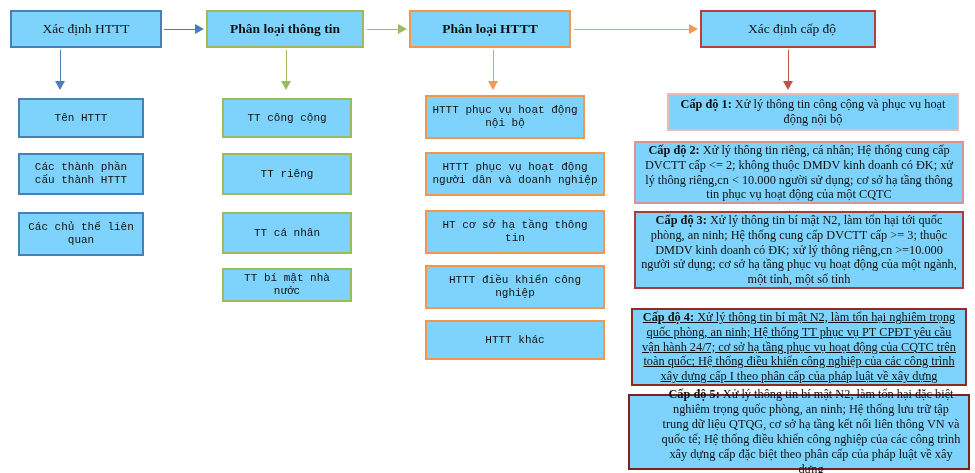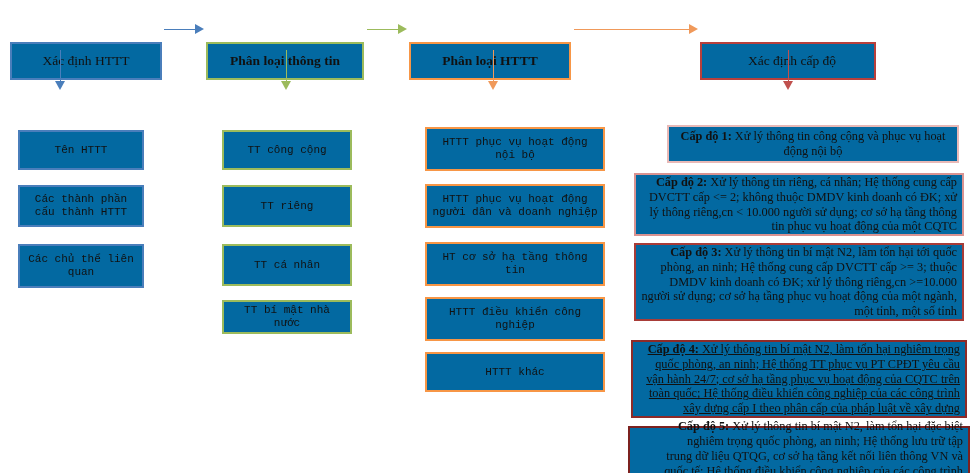--- a/index.html
+++ b/index.html
@@ -6,48 +6,47 @@
   body{
     width:975px;height:473px;position:relative;overflow:hidden;
     font-family:"Liberation Serif","DejaVu Serif",serif;
     color:#111111;
   }
   .stage{position:absolute;left:0;top:0;width:975px;height:473px;}
 
   .box{
     position:absolute;
     box-sizing:border-box;
-    background:#0369a1;
+    background:#7dd3fc;
     display:flex;
     align-items:center;
     justify-content:center;
     text-align:center;
     line-height:1.18;
-    margin-top:32px;
   }
   .box .txt{display:block;padding:0 4px;}
 
   
   .hdr{font-size:13.5px;border-width:2.5px;border-style:solid;}
   .hdr.blue{border-color:#4A7EBB;}
   .hdr.green{border-color:#9CBB5C;font-weight:bold;}
   .hdr.orange{border-color:#F79646;font-weight:bold;}
   .hdr.red{border-color:#B8403C;padding-left:8px;}
 
   
   .item{font-size:11px;border-width:2.2px;border-style:solid;font-family:Liberation Mono, monospace;}
   .item.blue{border-color:#4A7EBB;}
   .item.green{border-color:#9CBB5C;}
   .item.orange{border-color:#F79646;}
 
   
   .lvl{
     font-size:12.3px;
     border-style:solid;
-    text-align:right;
+    text-align:center;
     justify-content:flex-start;
     line-height:1.21;
   }
   .lvl .txt{padding:0 5px;width:100%;}
   .lvl b{font-weight:bold;}
   .lvl.l1{border-width:2px;border-color:#E8B9B7;text-align:center;justify-content:center;}
   .lvl.l1 .txt{text-align:center;}
   .lvl.l2{border-width:2px;border-color:#D99391;}
   .lvl.l3{border-width:2.2px;border-color:#A83C38;}
   .lvl.l4{border-width:2.4px;border-color:#8E2B28;text-decoration:underline;}
@@ -153,21 +152,21 @@
   <div class="box item green" style="left:222px;top:153px;width:130px;height:42px;">
     <span class="txt">TT riêng</span>
   </div>
   <div class="box item green" style="left:222px;top:212px;width:130px;height:42px;">
     <span class="txt">TT cá nhân</span>
   </div>
   <div class="box item green" style="left:222px;top:268px;width:130px;height:34px;">
     <span class="txt">TT bí mật nhà nước</span>
   </div>
 
-  <div class="box item orange" style="left:425px;top:95px;width:180px;height:44px;">
+  <div class="box item orange" style="left:425px;top:95px;width:160px;height:44px;">
     <span class="txt">HTTT phục vụ hoạt động nội bộ</span>
   </div>
   <div class="box item orange" style="left:425px;top:152px;width:180px;height:44px;">
     <span class="txt">HTTT phục vụ hoạt động người dân và doanh nghiệp</span>
   </div>
   <div class="box item orange" style="left:425px;top:210px;width:180px;height:44px;">
     <span class="txt">HT cơ sở hạ tầng thông tin</span>
   </div>
   <div class="box item orange" style="left:425px;top:265px;width:180px;height:44px;">
     <span class="txt">HTTT điều khiển công nghiệp</span>

